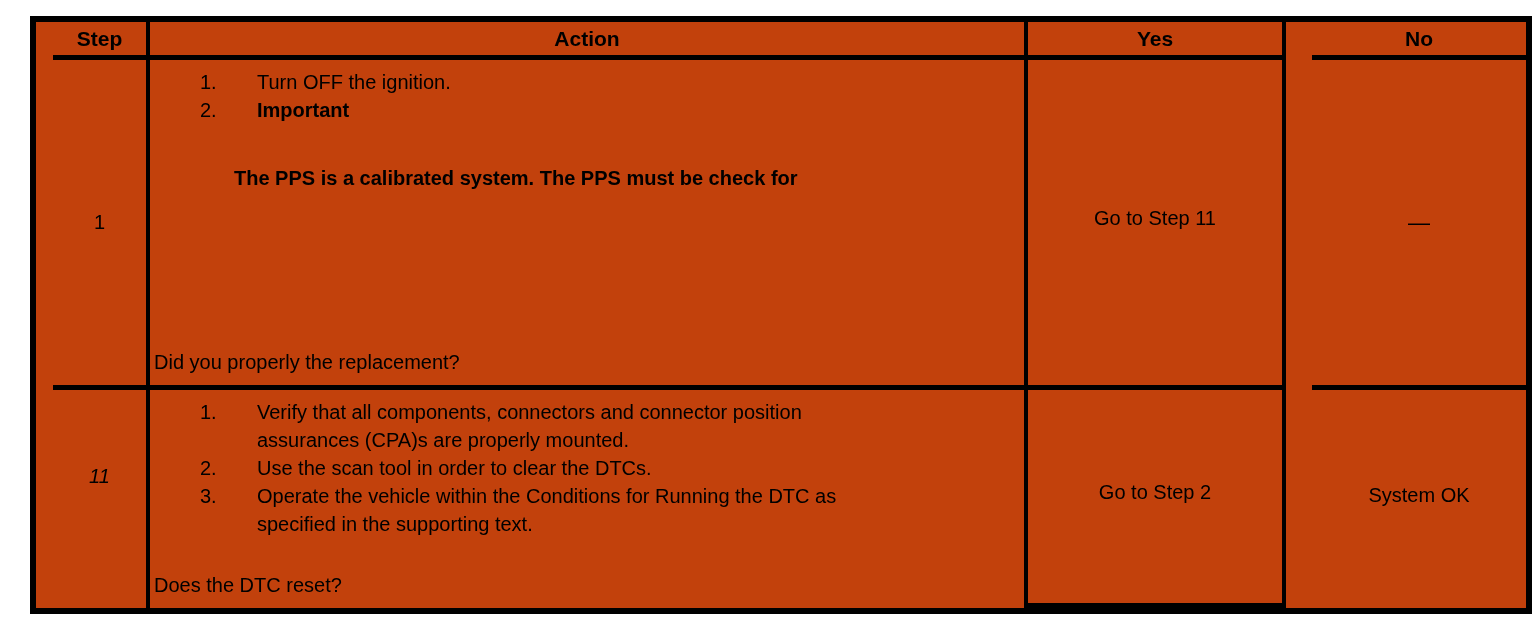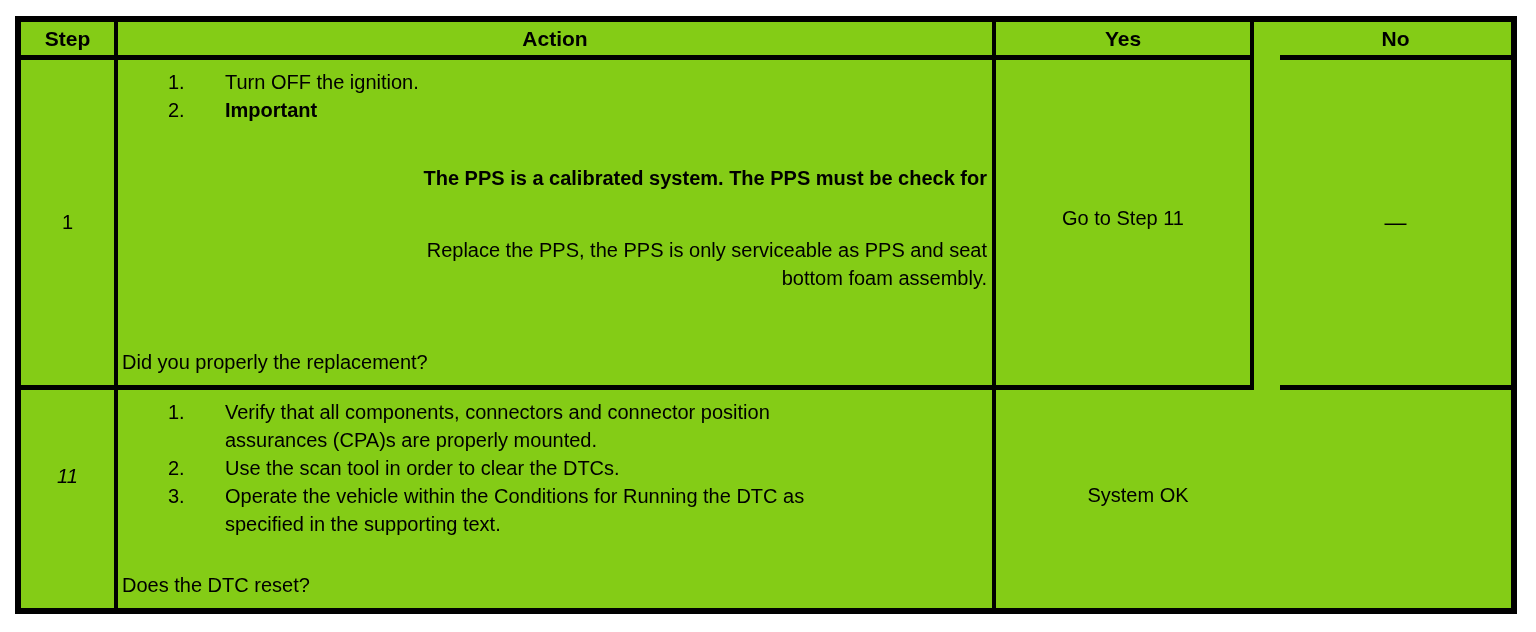--- a/index.html
+++ b/index.html
@@ -7,27 +7,28 @@
     width: 1536px; height: 632px;
     background: #ffffff;
     font-family: "Liberation Sans", sans-serif;
     color: #000000;
     overflow: hidden;
   }
   .page { position: relative; width: 1536px; height: 632px; background: #ffffff; }
 
   .doc-table {
     position: absolute;
-    left: 15px; top: 16px;
+    left: 30px; top: 16px;
     width: 1502px; height: 598px;
     border: 6px solid #000;
-    background: #84cc16;
+    background: #c2410c;
     display: grid;
     grid-template-columns: 97px 878px 258px 1fr;
     grid-template-rows: 38px 330px 1fr;
+    padding-left: 17px;
   }
 
   .cell {
     border-right: 4px solid #000;
     border-bottom: 5px solid #000;
     overflow: hidden;
   }
   .cell.last-col { border-right: none; margin-left: 26px; }
   .cell.last-row { border-bottom: none; }
 
@@ -50,21 +51,21 @@
   .action-cell {
     display: flex;
     flex-direction: column;
     padding: 8px 5px 9px 4px;
     font-size: 20px;
     line-height: 28px;
   }
   .list-item { display: flex; margin-left: 46px; }
   .list-item .num { width: 57px; flex: 0 0 57px; }
   .list-item .li-text { white-space: nowrap; }
-  .para { margin-left: 80px; text-align: right; }
+  .para { margin-left: 80px; }
   .para .line { white-space: nowrap; }
   .para.p1 { margin-top: 40px; }
   .para.p2 { margin-top: 44px; }
   .bold { font-weight: bold; }
   .question { margin-top: auto; white-space: nowrap; }
 
   .answer-cell {
     display: flex;
     flex-direction: column;
     align-items: center;
@@ -98,24 +99,20 @@
         <span class="num">1.</span>
         <span class="li-text">Turn OFF the ignition.</span>
       </div>
       <div class="list-item">
         <span class="num">2.</span>
         <span class="li-text bold">Important</span>
       </div>
       <div class="para p1 bold">
         <div class="line">The PPS is a calibrated system. The PPS must be check for</div>
       </div>
-      <div class="para p2">
-        <div class="line">Replace the PPS, the PPS is only serviceable as PPS and seat</div>
-        <div class="line">bottom foam assembly.</div>
-      </div>
       <div class="question">Did you properly the replacement?</div>
     </div>
 
     <div class="cell answer-cell">
       <span>Go to Step 11</span>
     </div>
     <div class="cell answer-cell centered last-col">
       <span class="dash">—</span>
     </div>
 
@@ -136,18 +133,21 @@
       <div class="list-item">
         <span class="num">3.</span>
         <span class="li-text">
           <span style="display:block">Operate the vehicle within the Conditions for Running the DTC as</span>
           <span style="display:block">specified in the supporting text.</span>
         </span>
       </div>
       <div class="question">Does the DTC reset?</div>
     </div>
 
+    <div class="cell answer-cell">
+      <span>Go to Step 2</span>
+    </div>
     <div class="cell answer-cell last-col last-row">
       <span>System OK</span>
     </div>
 
   </div>
 </div>
 
 </body></html>

